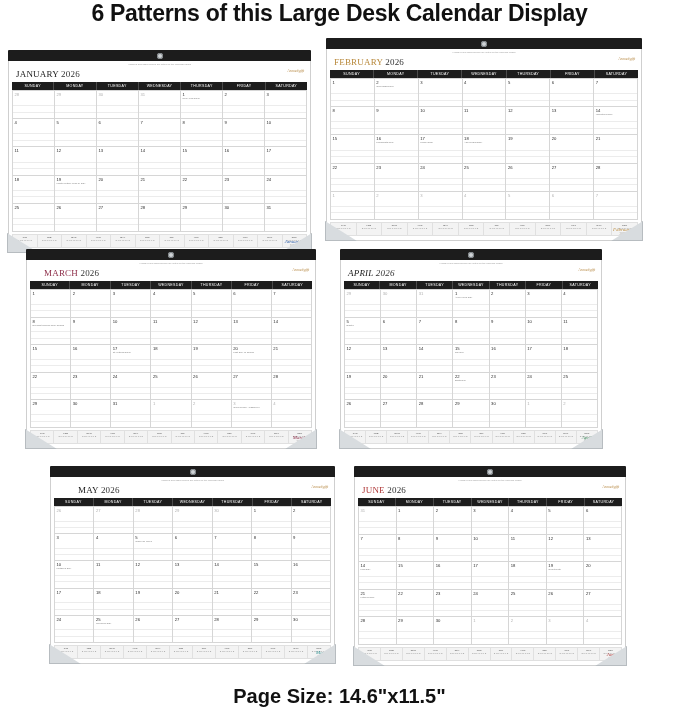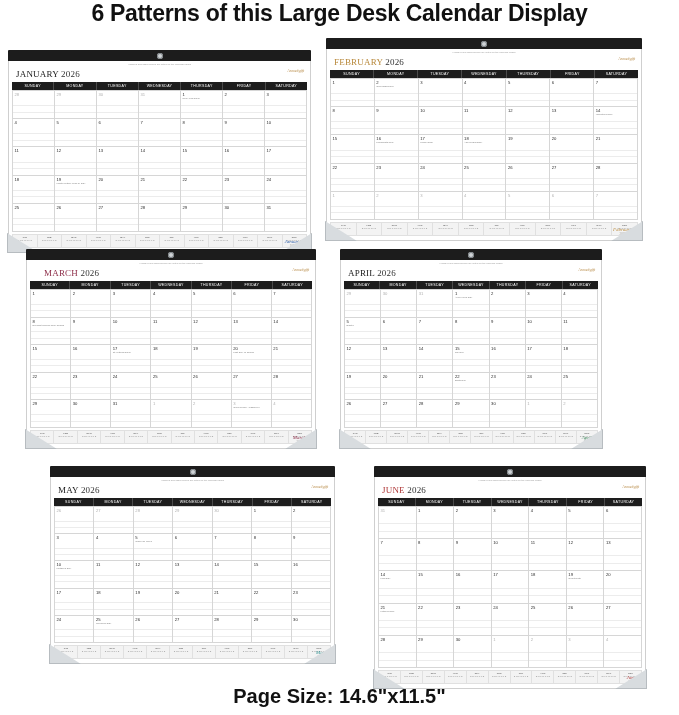--- a/index.html
+++ b/index.html
@@ -770,21 +770,21 @@
         <div class="pocket r"></div>
       </div>
     </div>
     <div class="cal" style="left: 340px; top: 215px; width: 262px; height: 200px;">
       <div class="binder">
         <div class="grommet"></div>
       </div>
       <div class="page">
         <div class="microtop">Holidays and observances are noted on the calendar pages</div>
         <div class="brandscript">Anmeitgift</div>
-        <div class="mtitle" style="color: rgb(26, 26, 26);"><span>APRIL </span><span class="yr">2026</span></div>
+        <div class="mtitle" style="color: rgb(26, 26, 26); font-style: italic;"><span>APRIL </span><span class="yr">2026</span></div>
         <div class="dows">
           <span>SUNDAY</span>
           <span>MONDAY</span>
           <span>TUESDAY</span>
           <span>WEDNESDAY</span>
           <span>THURSDAY</span>
           <span>FRIDAY</span>
           <span>SATURDAY</span>
         </div>
         <div class="days">
@@ -987,21 +987,21 @@
         <div class="pocket r"></div>
       </div>
     </div>
     <div class="cal" style="left: 50px; top: 432px; width: 285px; height: 198px;">
       <div class="binder">
         <div class="grommet"></div>
       </div>
       <div class="page">
         <div class="microtop">Holidays and observances are noted on the calendar pages</div>
         <div class="brandscript">Anmeitgift</div>
-        <div class="mtitle" style="color: rgb(26, 26, 26);"><span>MAY </span><span class="yr">2026</span></div>
+        <div class="mtitle" style="color: rgb(26, 26, 26); margin-left: 20px;"><span>MAY </span><span class="yr">2026</span></div>
         <div class="dows">
           <span>SUNDAY</span>
           <span>MONDAY</span>
           <span>TUESDAY</span>
           <span>WEDNESDAY</span>
           <span>THURSDAY</span>
           <span>FRIDAY</span>
           <span>SATURDAY</span>
         </div>
         <div class="days">
@@ -1196,21 +1196,21 @@
           <div class="mm"><b>SEP</b><div>S M T W T F S</div></div>
           <div class="mm"><b>OCT</b><div>S M T W T F S</div></div>
           <div class="mm"><b>NOV</b><div>S M T W T F S</div></div>
           <div class="mm"><b>DEC</b><div>S M T W T F S</div></div>
         </div>
         <div class="sig" style="color: rgb(47, 143, 143);">May<small>2026</small></div>
         <div class="pocket l"></div>
         <div class="pocket r"></div>
       </div>
     </div>
-    <div class="cal" style="left: 374px; top: 432px; width: 272px; height: 223px;">
+    <div class="cal" style="left: 354px; top: 432px; width: 272px; height: 200px;">
       <div class="binder">
         <div class="grommet"></div>
       </div>
       <div class="page">
         <div class="microtop">Holidays and observances are noted on the calendar pages</div>
         <div class="brandscript">Anmeitgift</div>
         <div class="mtitle" style="color: rgb(176, 58, 58);"><span>JUNE </span><span class="yr">2026</span></div>
         <div class="dows">
           <span>SUNDAY</span>
           <span>MONDAY</span>

